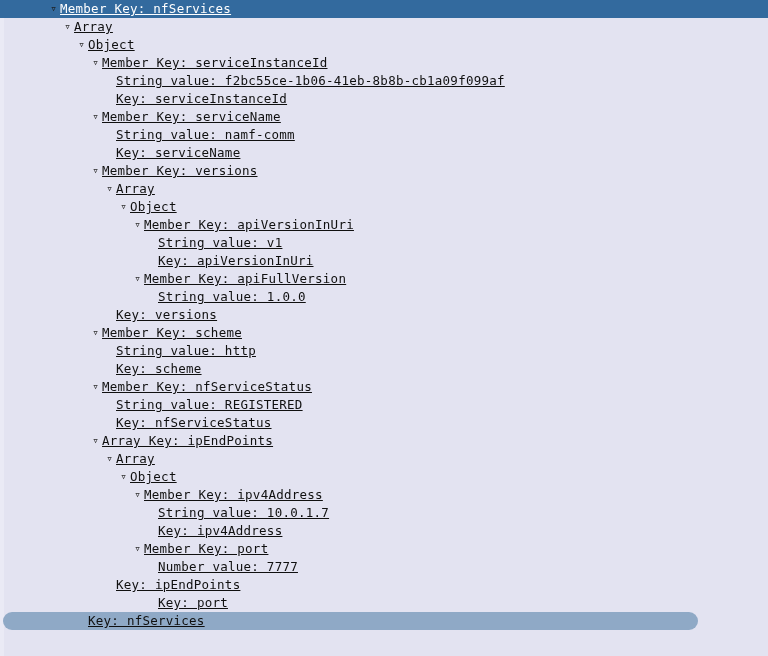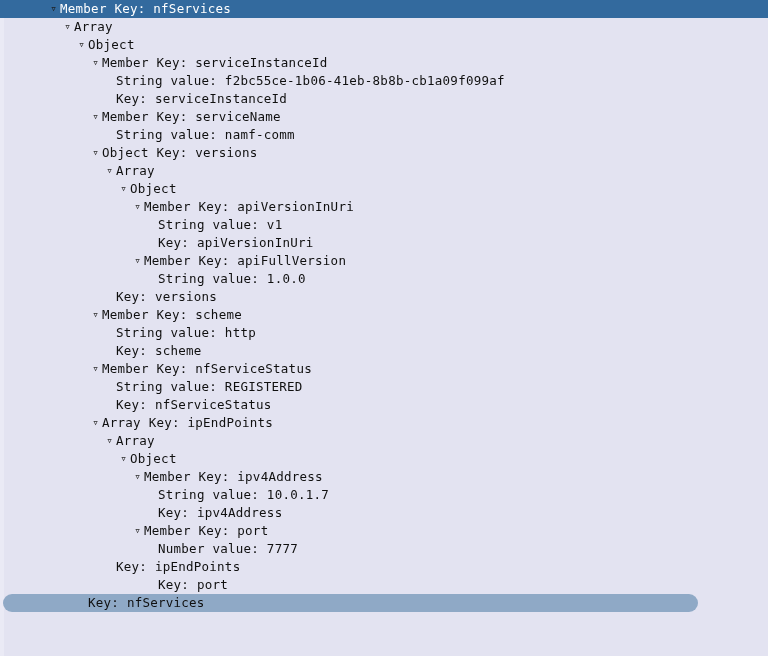--- a/index.html
+++ b/index.html
@@ -86,35 +86,37 @@
     color: #1d1d1d;
   }
   .twisty.empty {
     color: transparent;
   }
 
   .label {
     display: inline-block;
     vertical-align: baseline;
     letter-spacing: 0.02em;
+    text-decoration: underline;
   }
 </style>
 </head>
 <body>
 
 <div id="tree-view">
     <div class="tree-row sel-active"><span class="row-inner"><span class="indent" style="width: 44px;"></span><span class="twisty">▿</span><span class="label">Member Key: nfServices</span></span></div>
     <div class="tree-row"><span class="row-inner"><span class="indent" style="width: 58px;"></span><span class="twisty">▿</span><span class="label">Array</span></span></div>
     <div class="tree-row"><span class="row-inner"><span class="indent" style="width: 72px;"></span><span class="twisty">▿</span><span class="label">Object</span></span></div>
     <div class="tree-row"><span class="row-inner"><span class="indent" style="width: 86px;"></span><span class="twisty">▿</span><span class="label">Member Key: serviceInstanceId</span></span></div>
     <div class="tree-row"><span class="row-inner"><span class="indent" style="width: 100px;"></span><span class="twisty empty">&nbsp;</span><span class="label">String value: f2bc55ce-1b06-41eb-8b8b-cb1a09f099af</span></span></div>
     <div class="tree-row"><span class="row-inner"><span class="indent" style="width: 100px;"></span><span class="twisty empty">&nbsp;</span><span class="label">Key: serviceInstanceId</span></span></div>
     <div class="tree-row"><span class="row-inner"><span class="indent" style="width: 86px;"></span><span class="twisty">▿</span><span class="label">Member Key: serviceName</span></span></div>
     <div class="tree-row"><span class="row-inner"><span class="indent" style="width: 100px;"></span><span class="twisty empty">&nbsp;</span><span class="label">String value: namf-comm</span></span></div>
-    <div class="tree-row"><span class="row-inner"><span class="indent" style="width: 86px;"></span><span class="twisty">▿</span><span class="label">Object Key: versions</span></span></div>
+    <div class="tree-row"><span class="row-inner"><span class="indent" style="width: 100px;"></span><span class="twisty empty">&nbsp;</span><span class="label">Key: serviceName</span></span></div>
+    <div class="tree-row"><span class="row-inner"><span class="indent" style="width: 86px;"></span><span class="twisty">▿</span><span class="label">Member Key: versions</span></span></div>
     <div class="tree-row"><span class="row-inner"><span class="indent" style="width: 100px;"></span><span class="twisty">▿</span><span class="label">Array</span></span></div>
     <div class="tree-row"><span class="row-inner"><span class="indent" style="width: 114px;"></span><span class="twisty">▿</span><span class="label">Object</span></span></div>
     <div class="tree-row"><span class="row-inner"><span class="indent" style="width: 128px;"></span><span class="twisty">▿</span><span class="label">Member Key: apiVersionInUri</span></span></div>
     <div class="tree-row"><span class="row-inner"><span class="indent" style="width: 142px;"></span><span class="twisty empty">&nbsp;</span><span class="label">String value: v1</span></span></div>
     <div class="tree-row"><span class="row-inner"><span class="indent" style="width: 142px;"></span><span class="twisty empty">&nbsp;</span><span class="label">Key: apiVersionInUri</span></span></div>
     <div class="tree-row"><span class="row-inner"><span class="indent" style="width: 128px;"></span><span class="twisty">▿</span><span class="label">Member Key: apiFullVersion</span></span></div>
     <div class="tree-row"><span class="row-inner"><span class="indent" style="width: 142px;"></span><span class="twisty empty">&nbsp;</span><span class="label">String value: 1.0.0</span></span></div>
     <div class="tree-row"><span class="row-inner"><span class="indent" style="width: 100px;"></span><span class="twisty empty">&nbsp;</span><span class="label">Key: versions</span></span></div>
     <div class="tree-row"><span class="row-inner"><span class="indent" style="width: 86px;"></span><span class="twisty">▿</span><span class="label">Member Key: scheme</span></span></div>
     <div class="tree-row"><span class="row-inner"><span class="indent" style="width: 100px;"></span><span class="twisty empty">&nbsp;</span><span class="label">String value: http</span></span></div>

